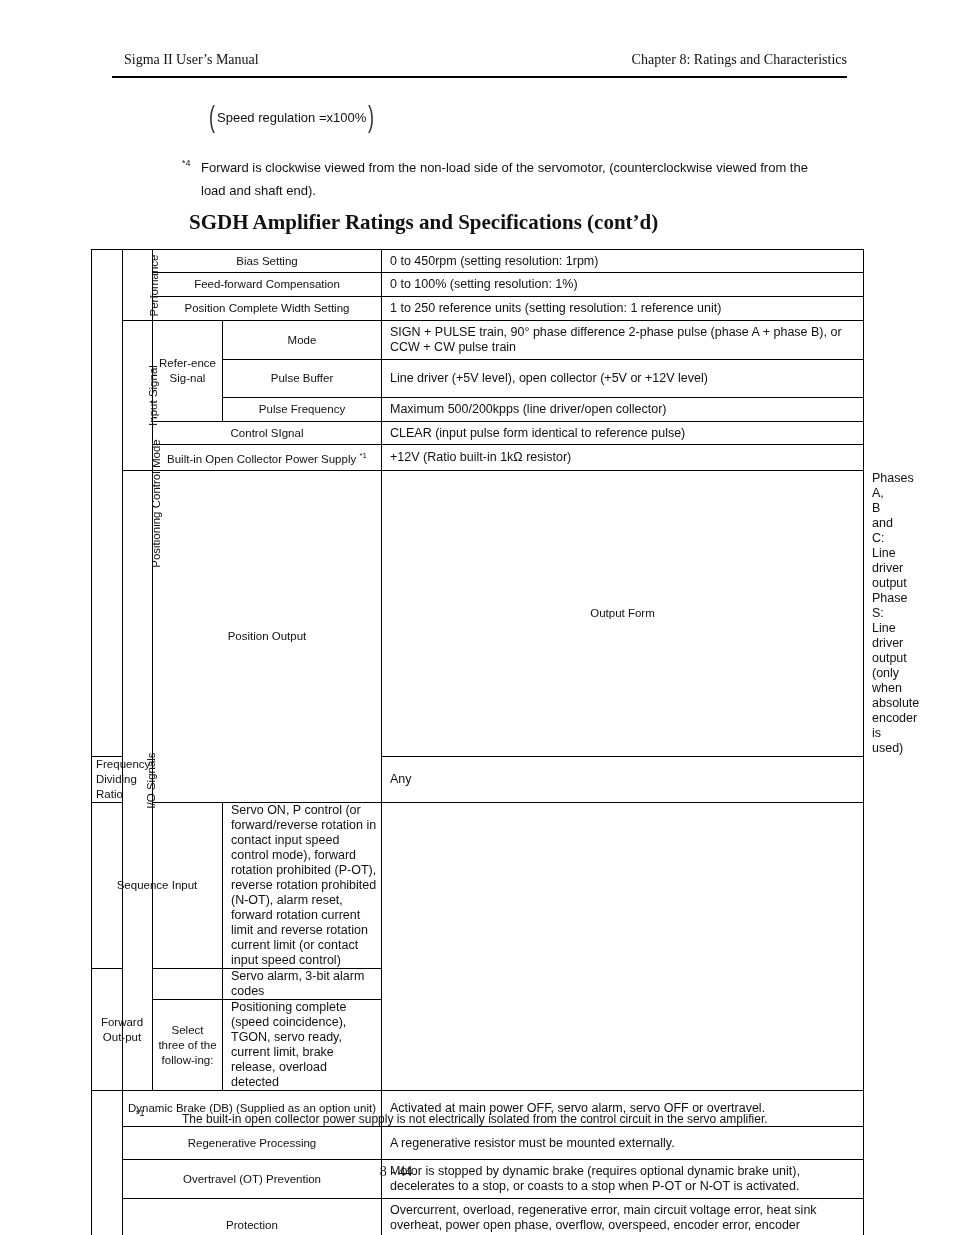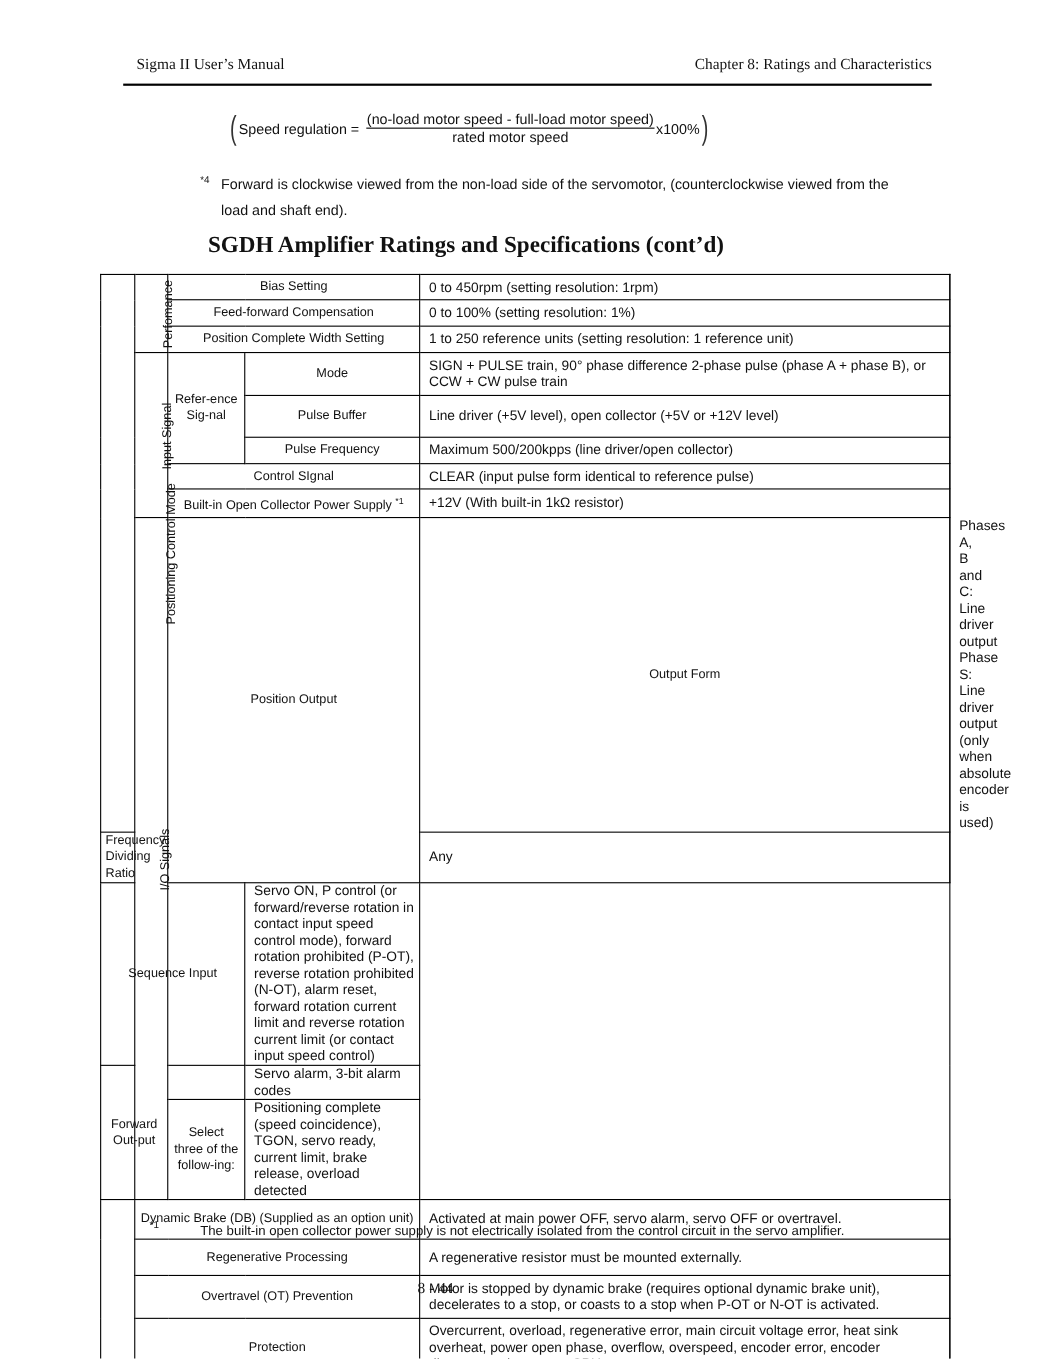--- a/index.html
+++ b/index.html
@@ -35,24 +35,20 @@
 <body>
 
 <div class="header serif">
   <span class="left">Sigma II User’s Manual</span>
   <span class="right">Chapter 8:  Ratings and Characteristics</span>
 </div>
 
 <div class="formula sans">
   <span class="paren">(</span>
   <span>Speed regulation = </span>
-  <span class="frac">
-    <span class="num">(no-load motor speed - full-load motor speed)</span>
-    <span class="den">rated motor speed</span>
-  </span>
   <span>x100%</span>
   <span class="paren">)</span>
 </div>
 
 <div class="footnote4 sans">
   <span class="mark">*4</span>
   <div class="txt">Forward is clockwise viewed from the non-load side of the servomotor, (counterclockwise viewed from the load and shaft end).</div>
 </div>
 
 <div class="title serif">SGDH Amplifier Ratings and Specifications (cont’d)</div>
@@ -96,21 +92,21 @@
     <tr style="height:24px">
       <td class="lbl">Pulse Frequency</td>
       <td class="val">Maximum 500/200kpps (line driver/open collector)</td>
     </tr>
     <tr style="height:23px">
       <td class="lbl" colspan="2">Control SIgnal</td>
       <td class="val">CLEAR (input pulse form identical to reference pulse)</td>
     </tr>
     <tr style="height:26px">
       <td class="lbl" colspan="2"><span>Built-in Open Collector Power Supply</span> <sup>*1</sup></td>
-      <td class="val">+12V (With built-in 1kΩ resistor)</td>
+      <td class="val">+12V (Ratio built-in 1kΩ resistor)</td>
     </tr>
 
     <tr style="height:38px">
       <td class="vert" rowspan="5"><span class="vtext">I/O Signals</span></td>
       <td class="lbl" colspan="2" rowspan="2">Position Output</td>
       <td class="lbl">Output Form</td>
       <td class="val">
         <div>Phases A, B and C:  Line driver output</div>
         <div>Phase S:  Line driver output (only when absolute encoder is used)</div>
       </td>

